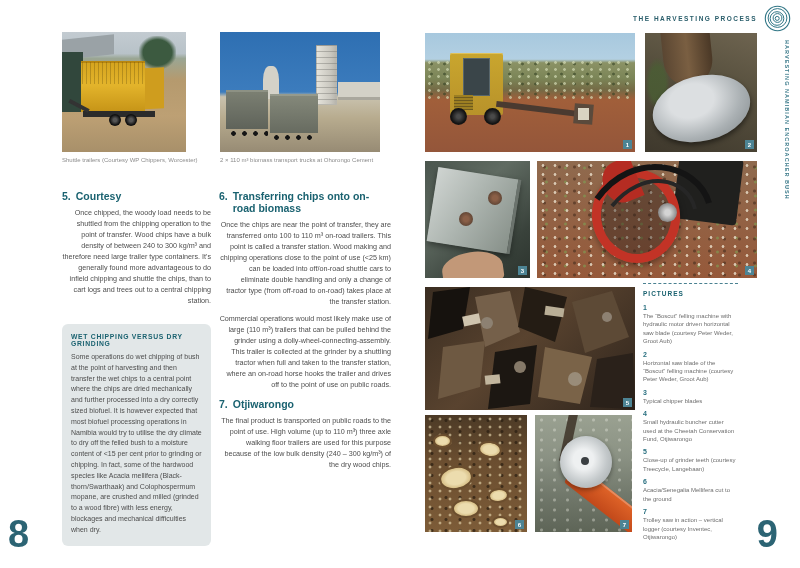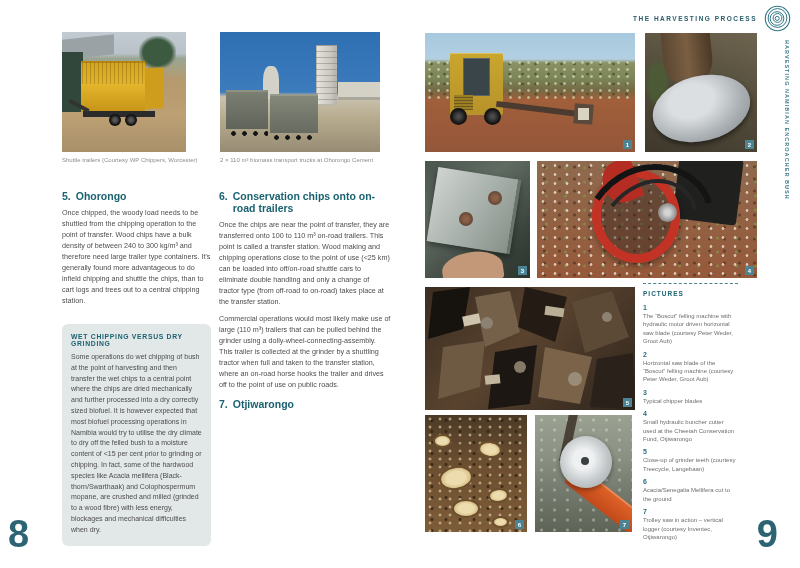--- a/index.html
+++ b/index.html
@@ -14,21 +14,21 @@
   .pagenum { position:absolute; font-size:38px; font-weight:bold; color:#2c6474; line-height:1; }
   .pn-left { left:8px; top:515px; }
   .pn-right { right:22px; top:515px; }
 
   
   .col { position:absolute; top:190px; }
   .col1 { left:62px; width:149px; }
   .col2 { left:219px; width:172px; }
   .section-heading { display:flex; gap:5px; color:#1a6270; font-size:10.5px; font-weight:bold; line-height:12px; margin:0 0 5px; }
   .section-heading .num { flex:0 0 auto; }
-  .body-p { font-size:7.2px; line-height:11px; color:#4d4d4d; margin:0 0 6px; }
+  .body-p { font-size:7.2px; line-height:11px; color:#4d4d4d; margin:0 0 6px;text-align:right; }
   .mt { margin-top:8px; }
   .callout { margin-top:18px; background:#e2e7e8; border-radius:6px; padding:9px 9px 10px; }
   .callout-title { color:#1a6270; font-size:6.8px; font-weight:bold; letter-spacing:0.7px; margin:0 0 5px; }
   .callout-body { font-size:7px; line-height:10.8px; color:#4d4d4d; }
 
   
   .photo-cap { position:absolute; font-size:6px; color:#8c8c8c; line-height:8px; }
   .cap-a { left:62px; top:156px; width:156px; }
   .cap-b { left:220px; top:156px; width:172px; }
 
@@ -173,40 +173,41 @@
     <div class="pb-truck2"></div>
     <div class="pb-wheels pb-w1"></div>
     <div class="pb-wheels pb-w2"></div>
   </div>
   <div class="photo-cap cap-a">Shuttle trailers (Courtesy WP Chippers, Worcester)</div>
   <div class="photo-cap cap-b">2 × 110 m³ biomass transport trucks at Ohorongo Cement</div>
 
   <div class="col col1">
     <h2 class="section-heading">
       <span class="num">5.</span>
-      <span>Ohorongo</span>
+      <span>Courtesy</span>
     </h2>
     <p class="body-p">Once chipped, the woody load needs to be shuttled from the chipping operation to the point of transfer. Wood chips have a bulk density of between 240 to 300 kg/m³ and therefore need large trailer type containers. It's generally found more advantageous to do infield chipping and shuttle the chips, than to cart logs and trees out to a central chipping station.</p>
     <aside class="callout">
       <h3 class="callout-title">WET CHIPPING VERSUS DRY GRINDING</h3>
       <p class="callout-body">Some operations do wet chipping of bush at the point of harvesting and then transfer the wet chips to a central point where the chips are dried mechanically and further processed into a dry correctly sized biofuel. It is however expected that most biofuel processing operations in Namibia would try to utilise the dry climate to dry off the felled bush to a moisture content of &lt;15 per cent prior to grinding or chipping. In fact, some of the hardwood species like Acacia mellifera (Black-thorn/Swarthaak) and Colophospermum mopane, are crushed and milled (grinded to a wood fibre) with less energy, blockages and mechanical difficulties when dry.</p>
     </aside>
   </div>
 
   <div class="col col2">
     <h2 class="section-heading">
       <span class="num">6.</span>
-      <span>Conservation chips onto on-road trailers</span>
+      <span>Transferring chips onto on-road biomass</span>
     </h2>
     <p class="body-p">Once the chips are near the point of transfer, they are transferred onto 100 to 110 m³ on-road trailers. This point is called a transfer station. Wood making and chipping operations close to the point of use (&lt;25 km) can be loaded into off/on-road shuttle cars to eliminate double handling and only a change of tractor type (from off-road to on-road) takes place at the transfer station.</p>
     <p class="body-p">Commercial operations would most likely make use of large (110 m³) trailers that can be pulled behind the grinder using a dolly-wheel-connecting-assembly. This trailer is collected at the grinder by a shuttling tractor when full and taken to the transfer station, where an on-road horse hooks the trailer and drives off to the point of use on public roads.</p>
     <h2 class="section-heading mt">
       <span class="num">7.</span>
       <span>Otjiwarongo</span>
     </h2>
+    <p class="body-p">The final product is transported on public roads to the point of use. High volume (up to 110 m³) three axle walking floor trailers are used for this purpose because of the low bulk density (240 – 300 kg/m³) of the dry wood chips.</p>
   </div>
 
   <div class="pagenum pn-left">8</div>
 
   <div class="photo ph-1">
     <div class="p1-speckle"></div>
     <div class="p1-cab"></div>
     <div class="p1-window"></div>
     <div class="p1-grille"></div>
     <div class="p1-wheelL"></div>

